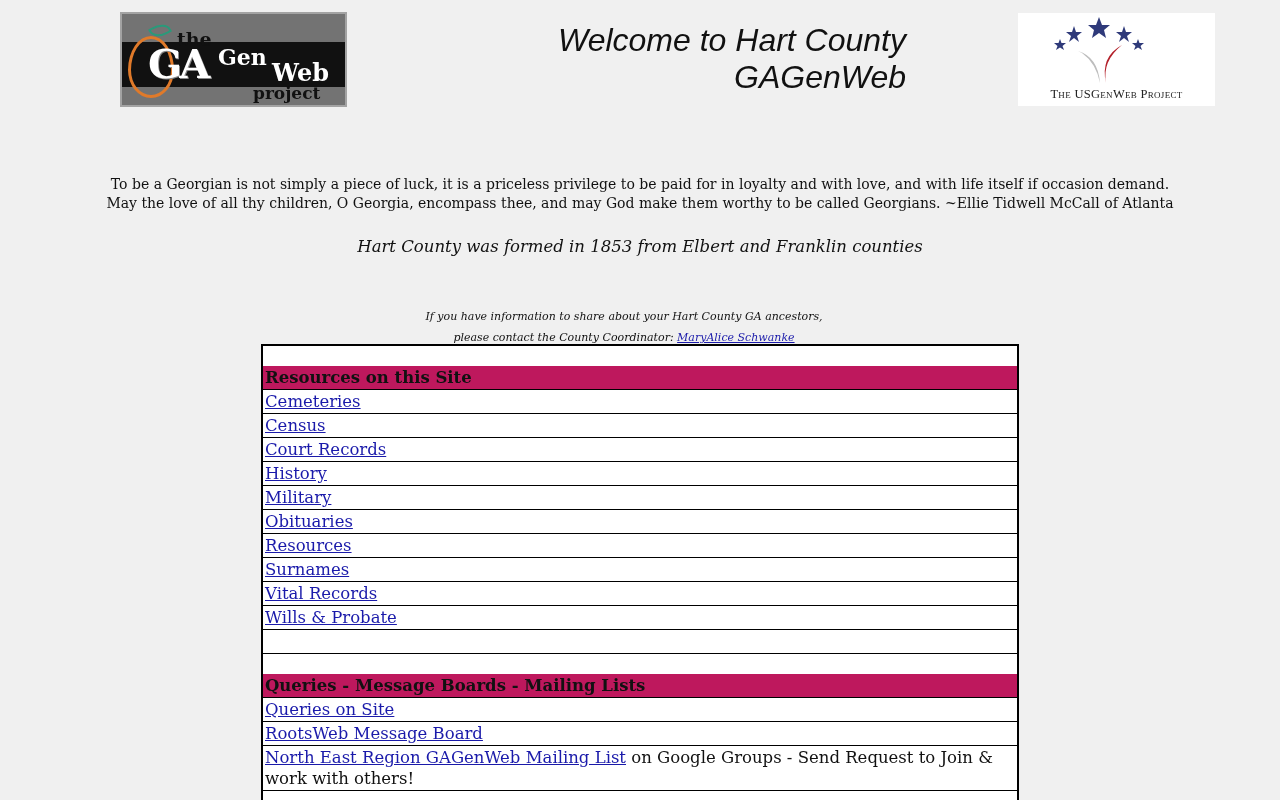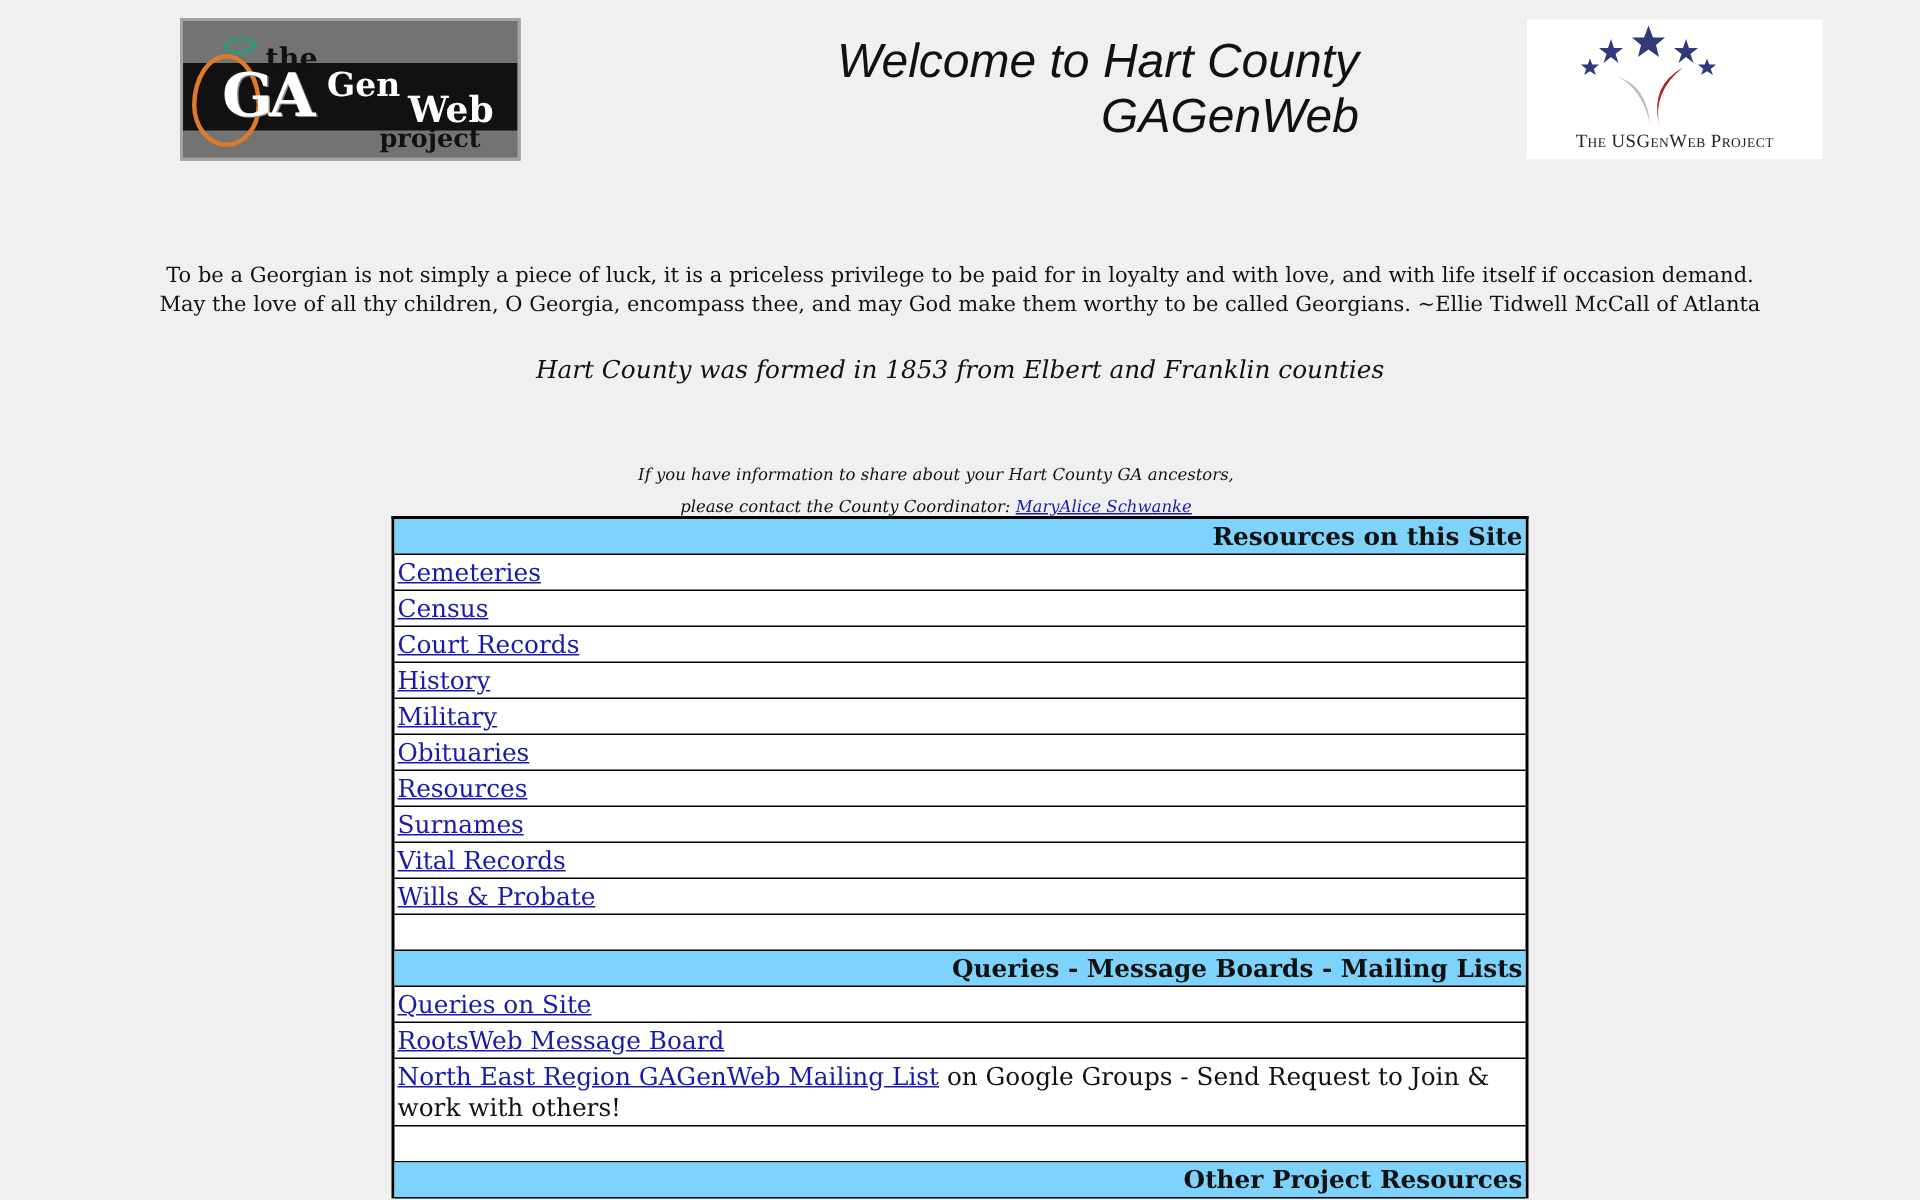--- a/index.html
+++ b/index.html
@@ -88,21 +88,21 @@
     border: 2px solid #000; border-bottom: none;
     background: #fff;
   }
   .row {
     border-bottom: 1px solid #000;
     font-size: 16.5px; line-height: 23px;
     padding: 0 2px;
     min-height: 23px;
   }
   .row.head {
-    background: #7dd3fc; font-weight: bold; text-align: right;
+    background: #be185d; font-weight: bold; text-align: left; margin-top: 20px;
   }
   .row.blank { height: 23px; }
   .row a { color: #1a1aaa; }
   .row.wrap { line-height: 21px; padding-top: 1px; padding-bottom: 1px; }
 </style>
 </head>
 <body>
 
 <div class="logo-left">
   <div class="band"></div>

